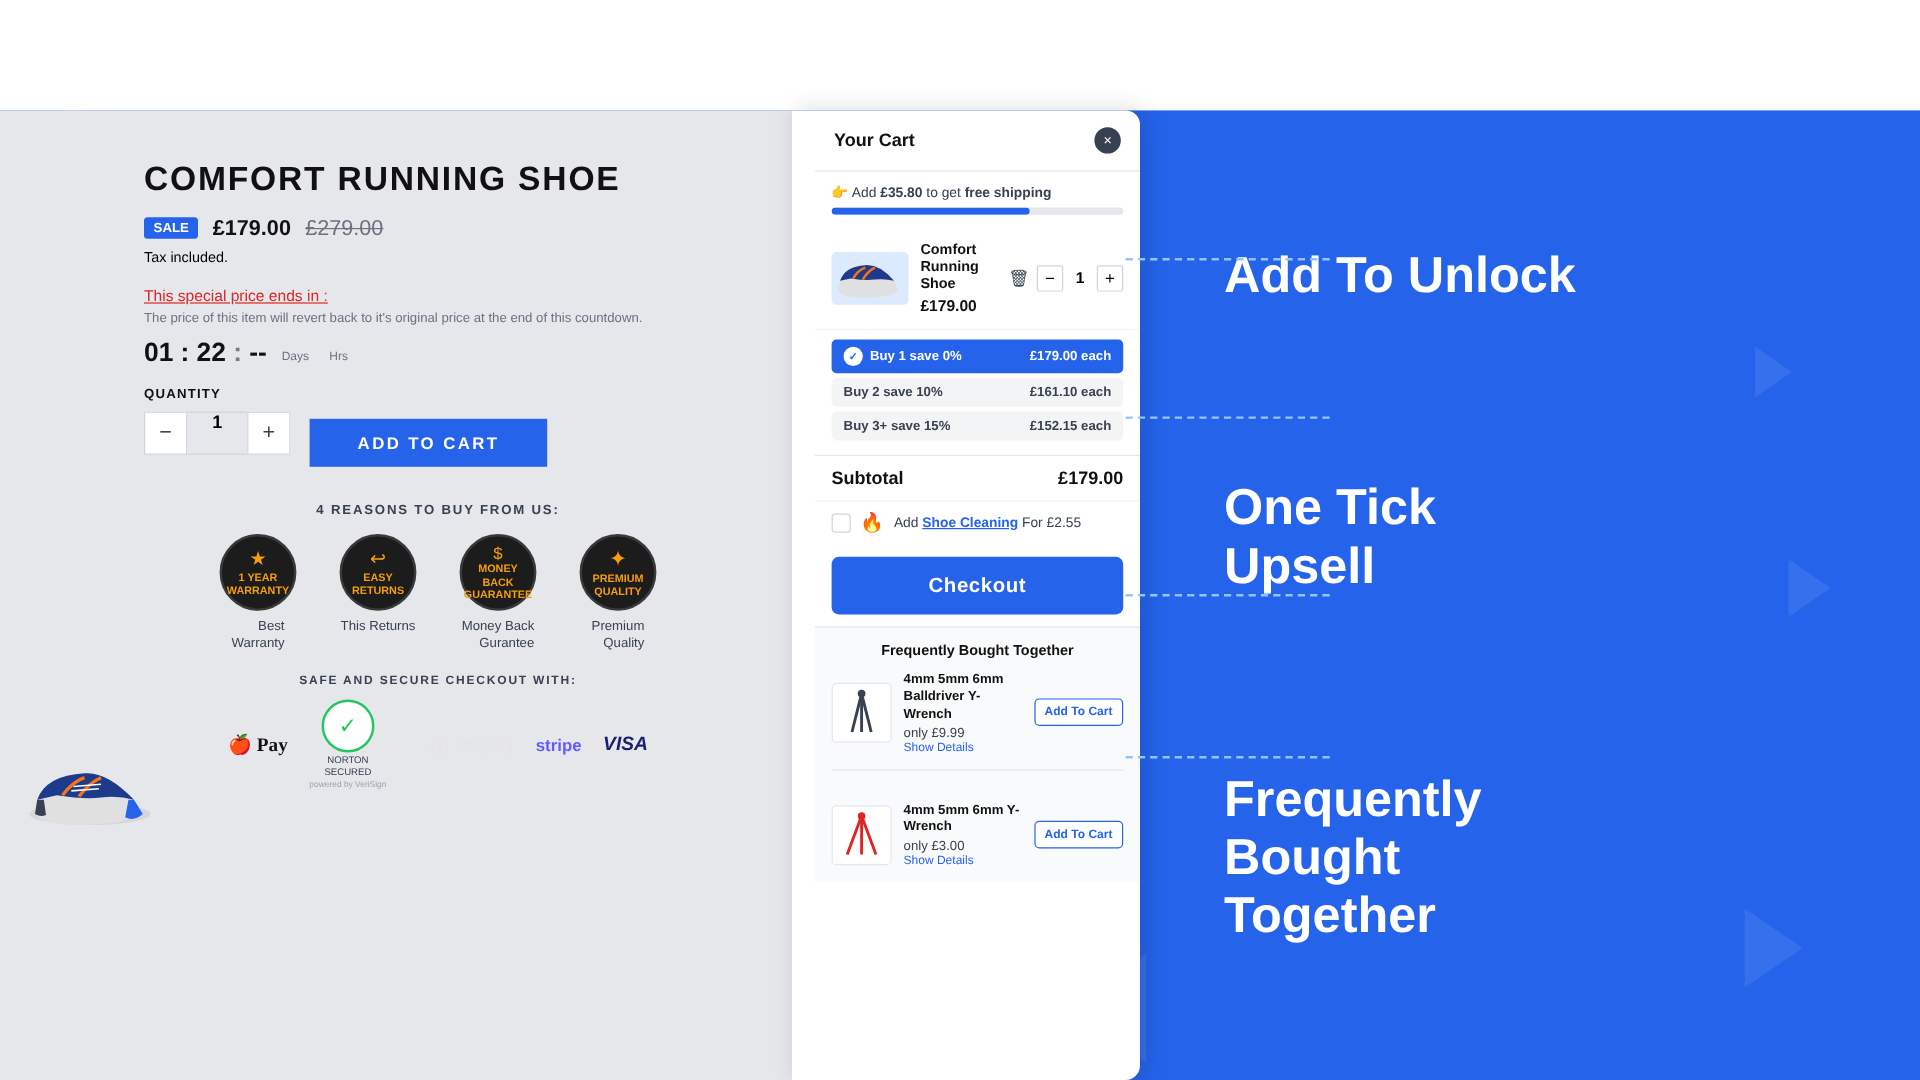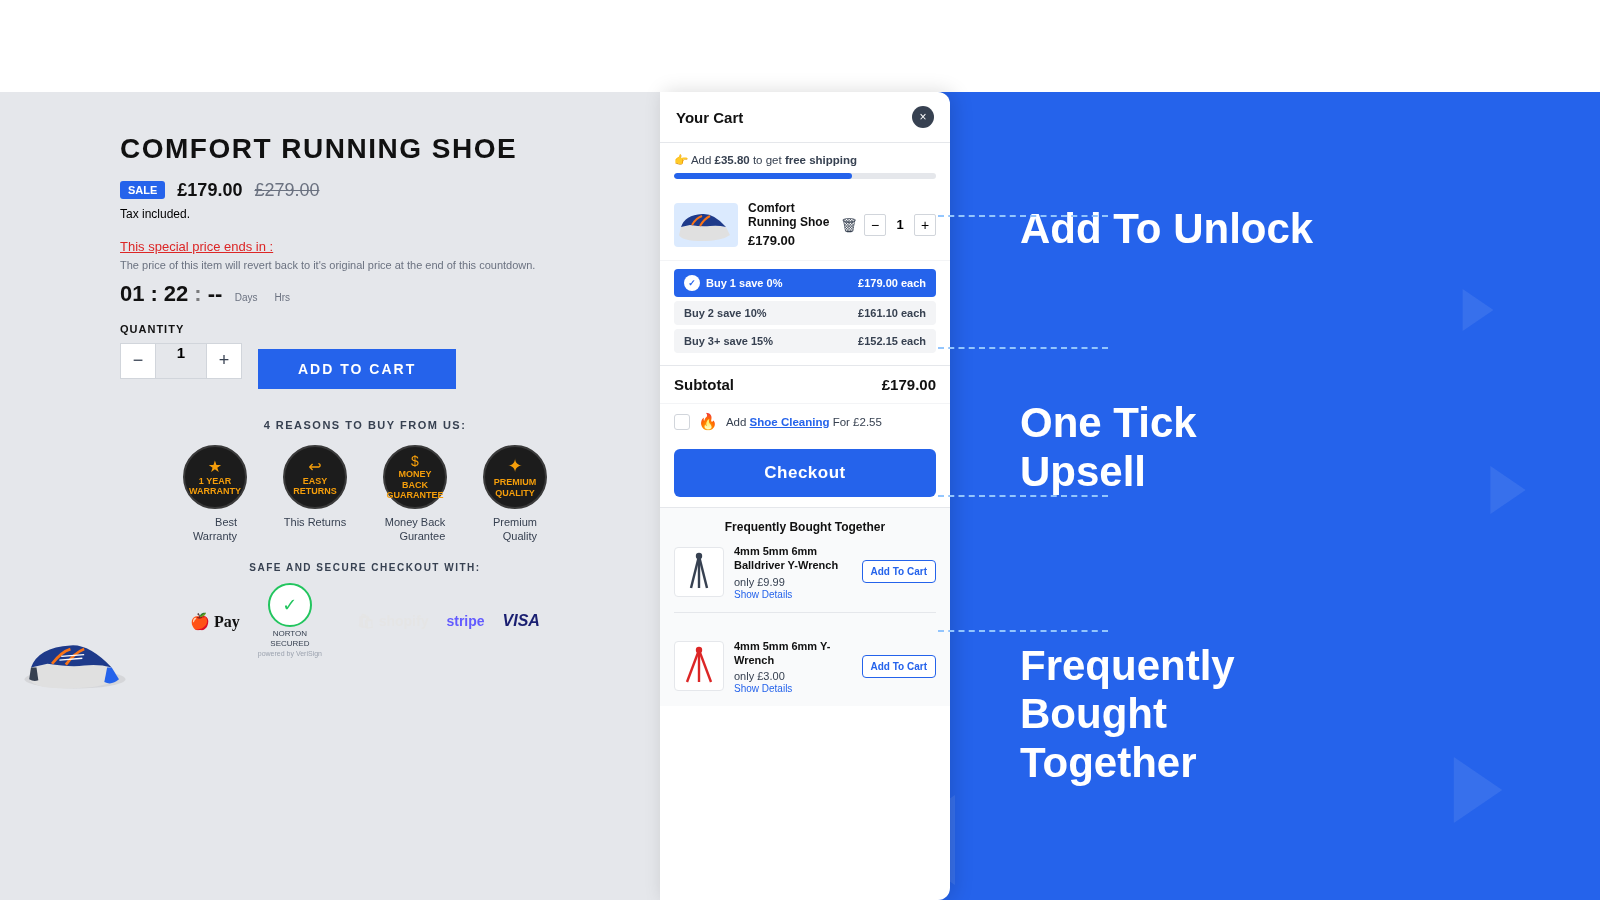--- a/index.html
+++ b/index.html
@@ -263,20 +263,21 @@
       position: absolute;
       top: 92px;
       left: 660px;
       width: 290px;
       bottom: 0;
       background: white;
       z-index: 4;
       border-radius: 0 12px 12px 0;
       overflow-y: auto;
       box-shadow: 4px 0 20px rgba(0,0,0,0.15);
+      padding-left: 19px;
     }
 
     .cart-header {
       display: flex;
       align-items: center;
       justify-content: space-between;
       padding: 14px 16px;
       border-bottom: 1px solid #e5e7eb;
     }
     .cart-title {

